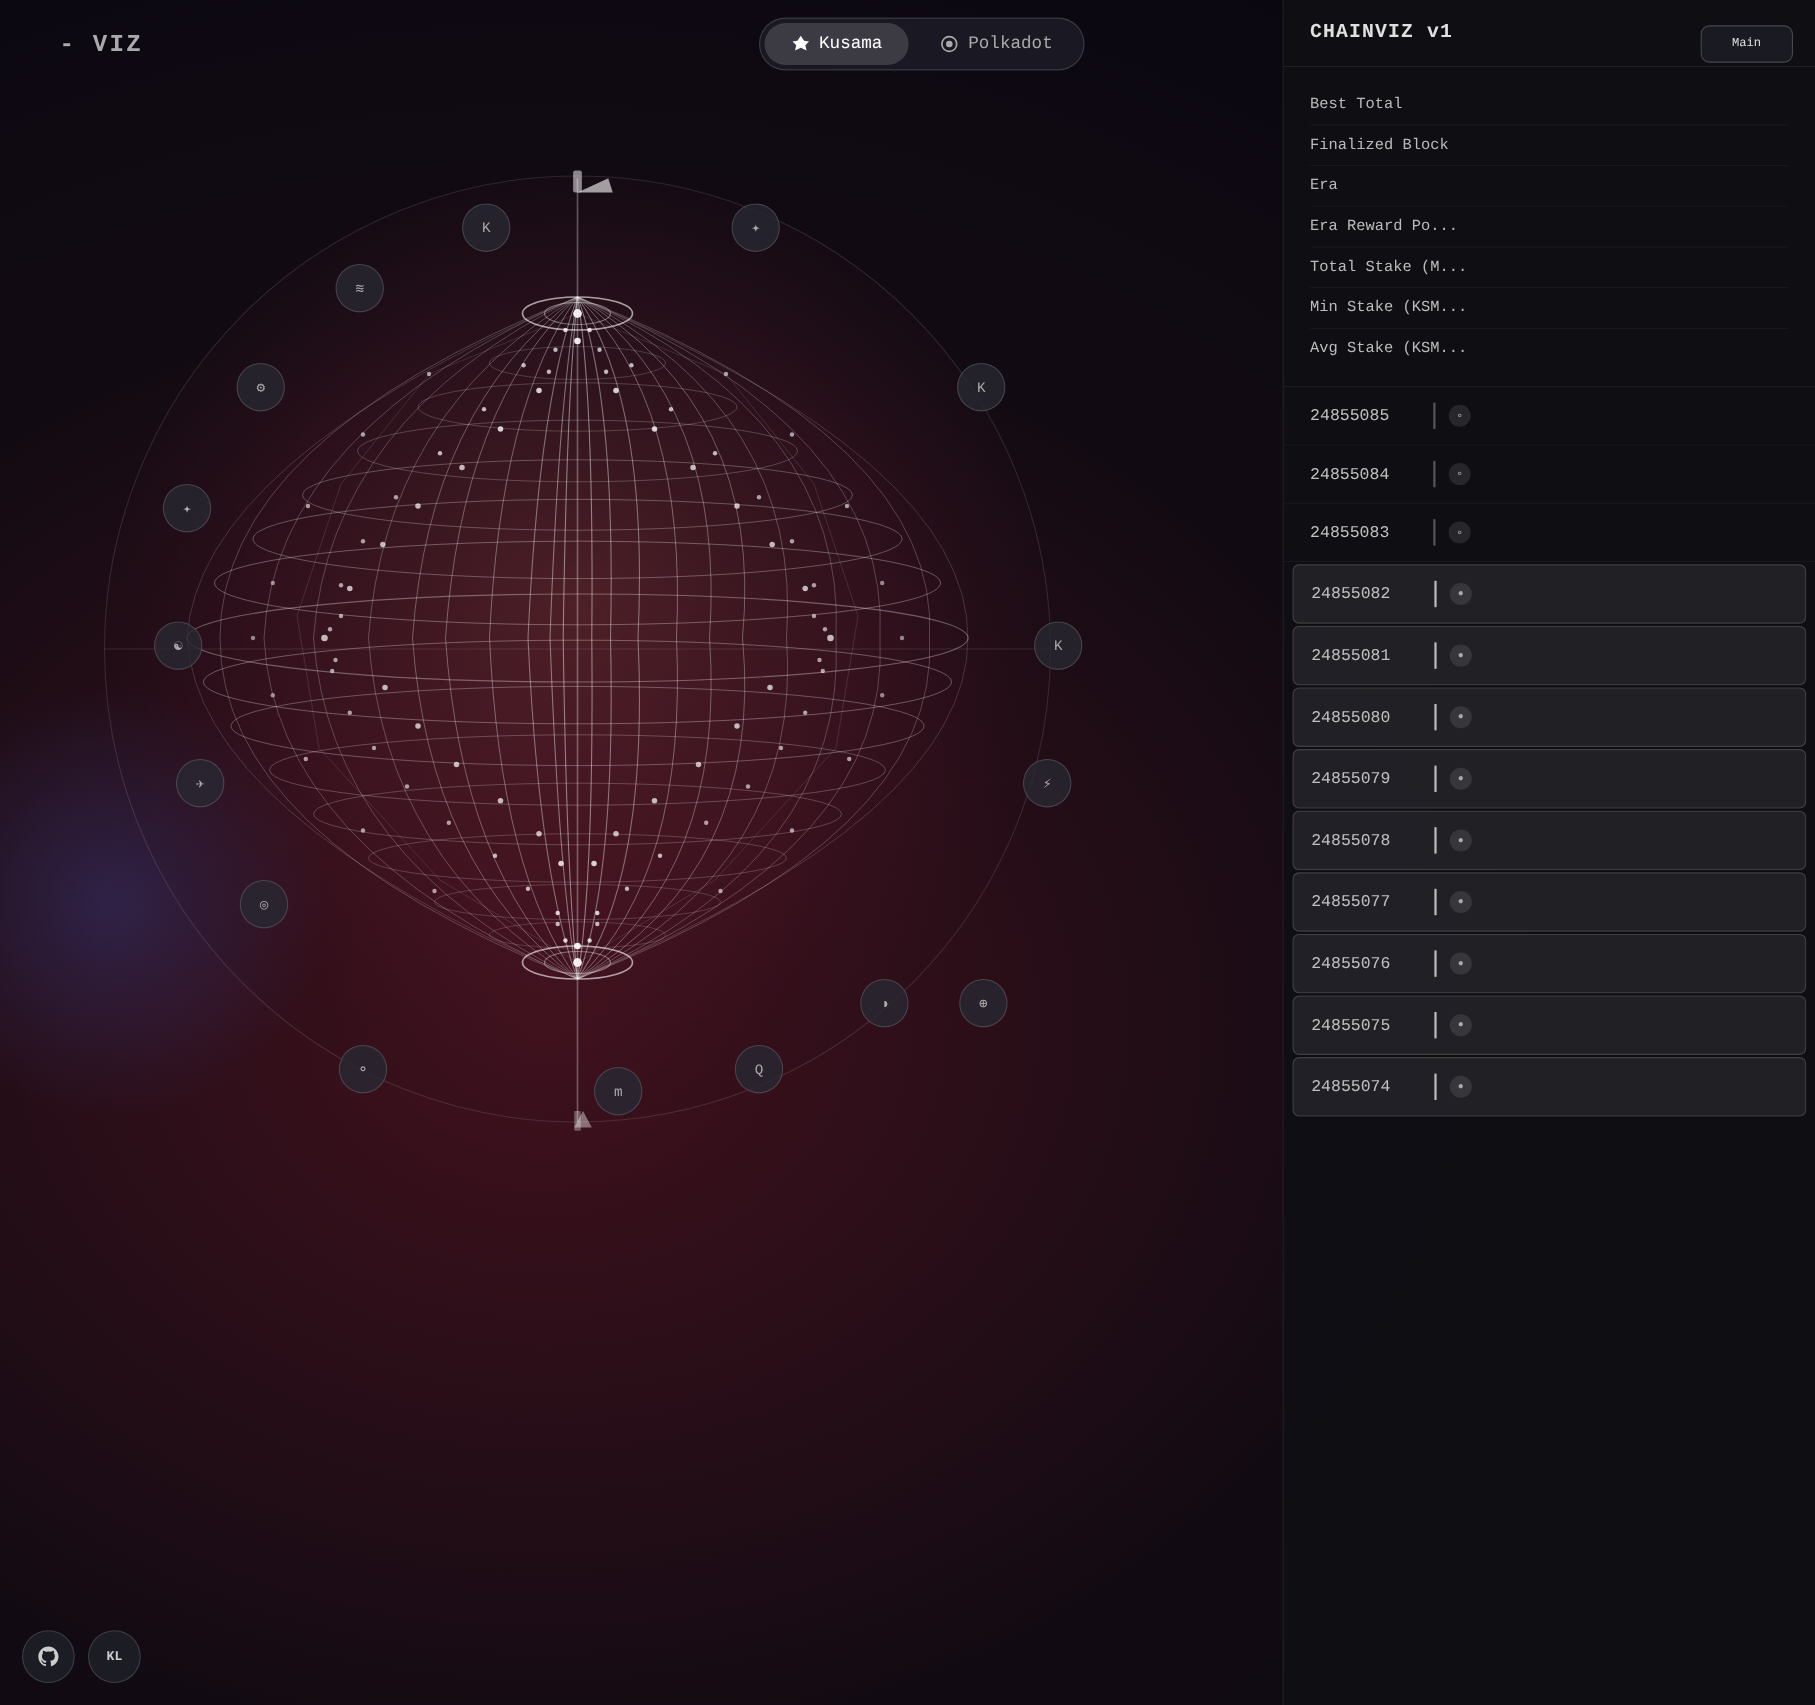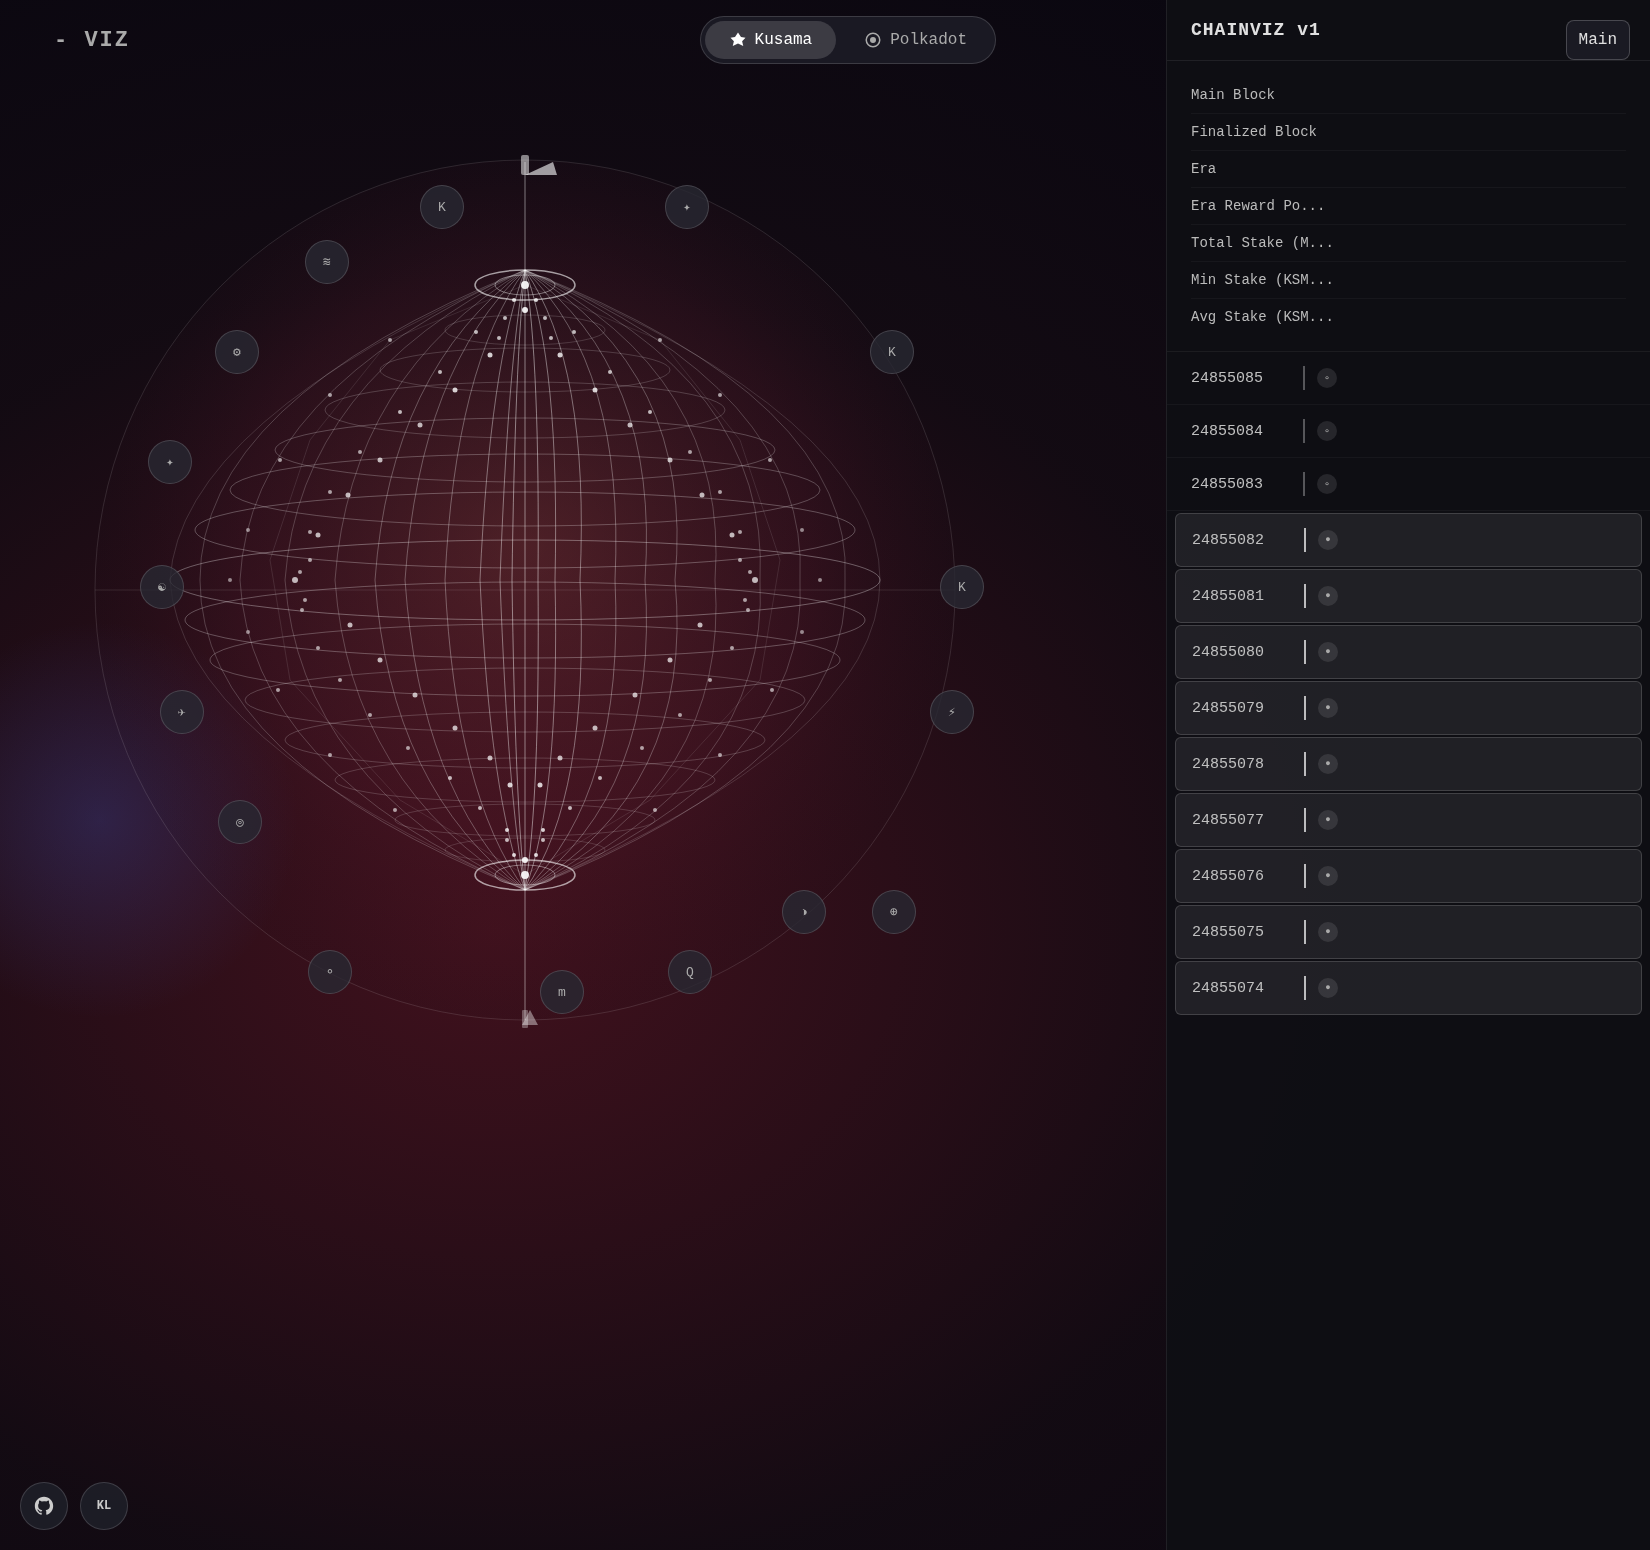--- a/index.html
+++ b/index.html
@@ -86,24 +86,24 @@
 
     .tab-icon {
       width: 18px;
       height: 18px;
     }
 
     .main-btn {
       background: rgba(30, 30, 40, 0.8);
       border: 1px solid rgba(255,255,255,0.2);
       color: #e0e0e0;
-      padding: 10px 12px;
+      padding: 10px 28px;
       border-radius: 8px;
       cursor: pointer;
-      font-size: 16px;
+      font-size: 11px;
       font-family: 'Courier New', monospace;
     }
 
     
     .canvas-area {
       position: absolute;
       top: 0;
       left: 0;
       width: 1050px;
       height: 1550px;
@@ -473,21 +473,21 @@
   <div class="validator-icon" style="top:890px;left:782px;">◑</div>
   <div class="validator-icon" style="top:950px;left:668px;">Q</div>
   <div class="validator-icon" style="top:970px;left:540px;">m</div>
 </div>
 
 <div class="right-panel">
   <div class="panel-header">CHAINVIZ v1</div>
 
   <div class="stats-section">
     <div class="stat-row">
-      <span class="stat-label">Main Block</span>
+      <span class="stat-label">Best Total</span>
       <span class="stat-value"></span>
     </div>
     <div class="stat-row">
       <span class="stat-label">Finalized Block</span>
       <span class="stat-value"></span>
     </div>
     <div class="stat-row">
       <span class="stat-label">Era</span>
       <span class="stat-value"></span>
     </div>

